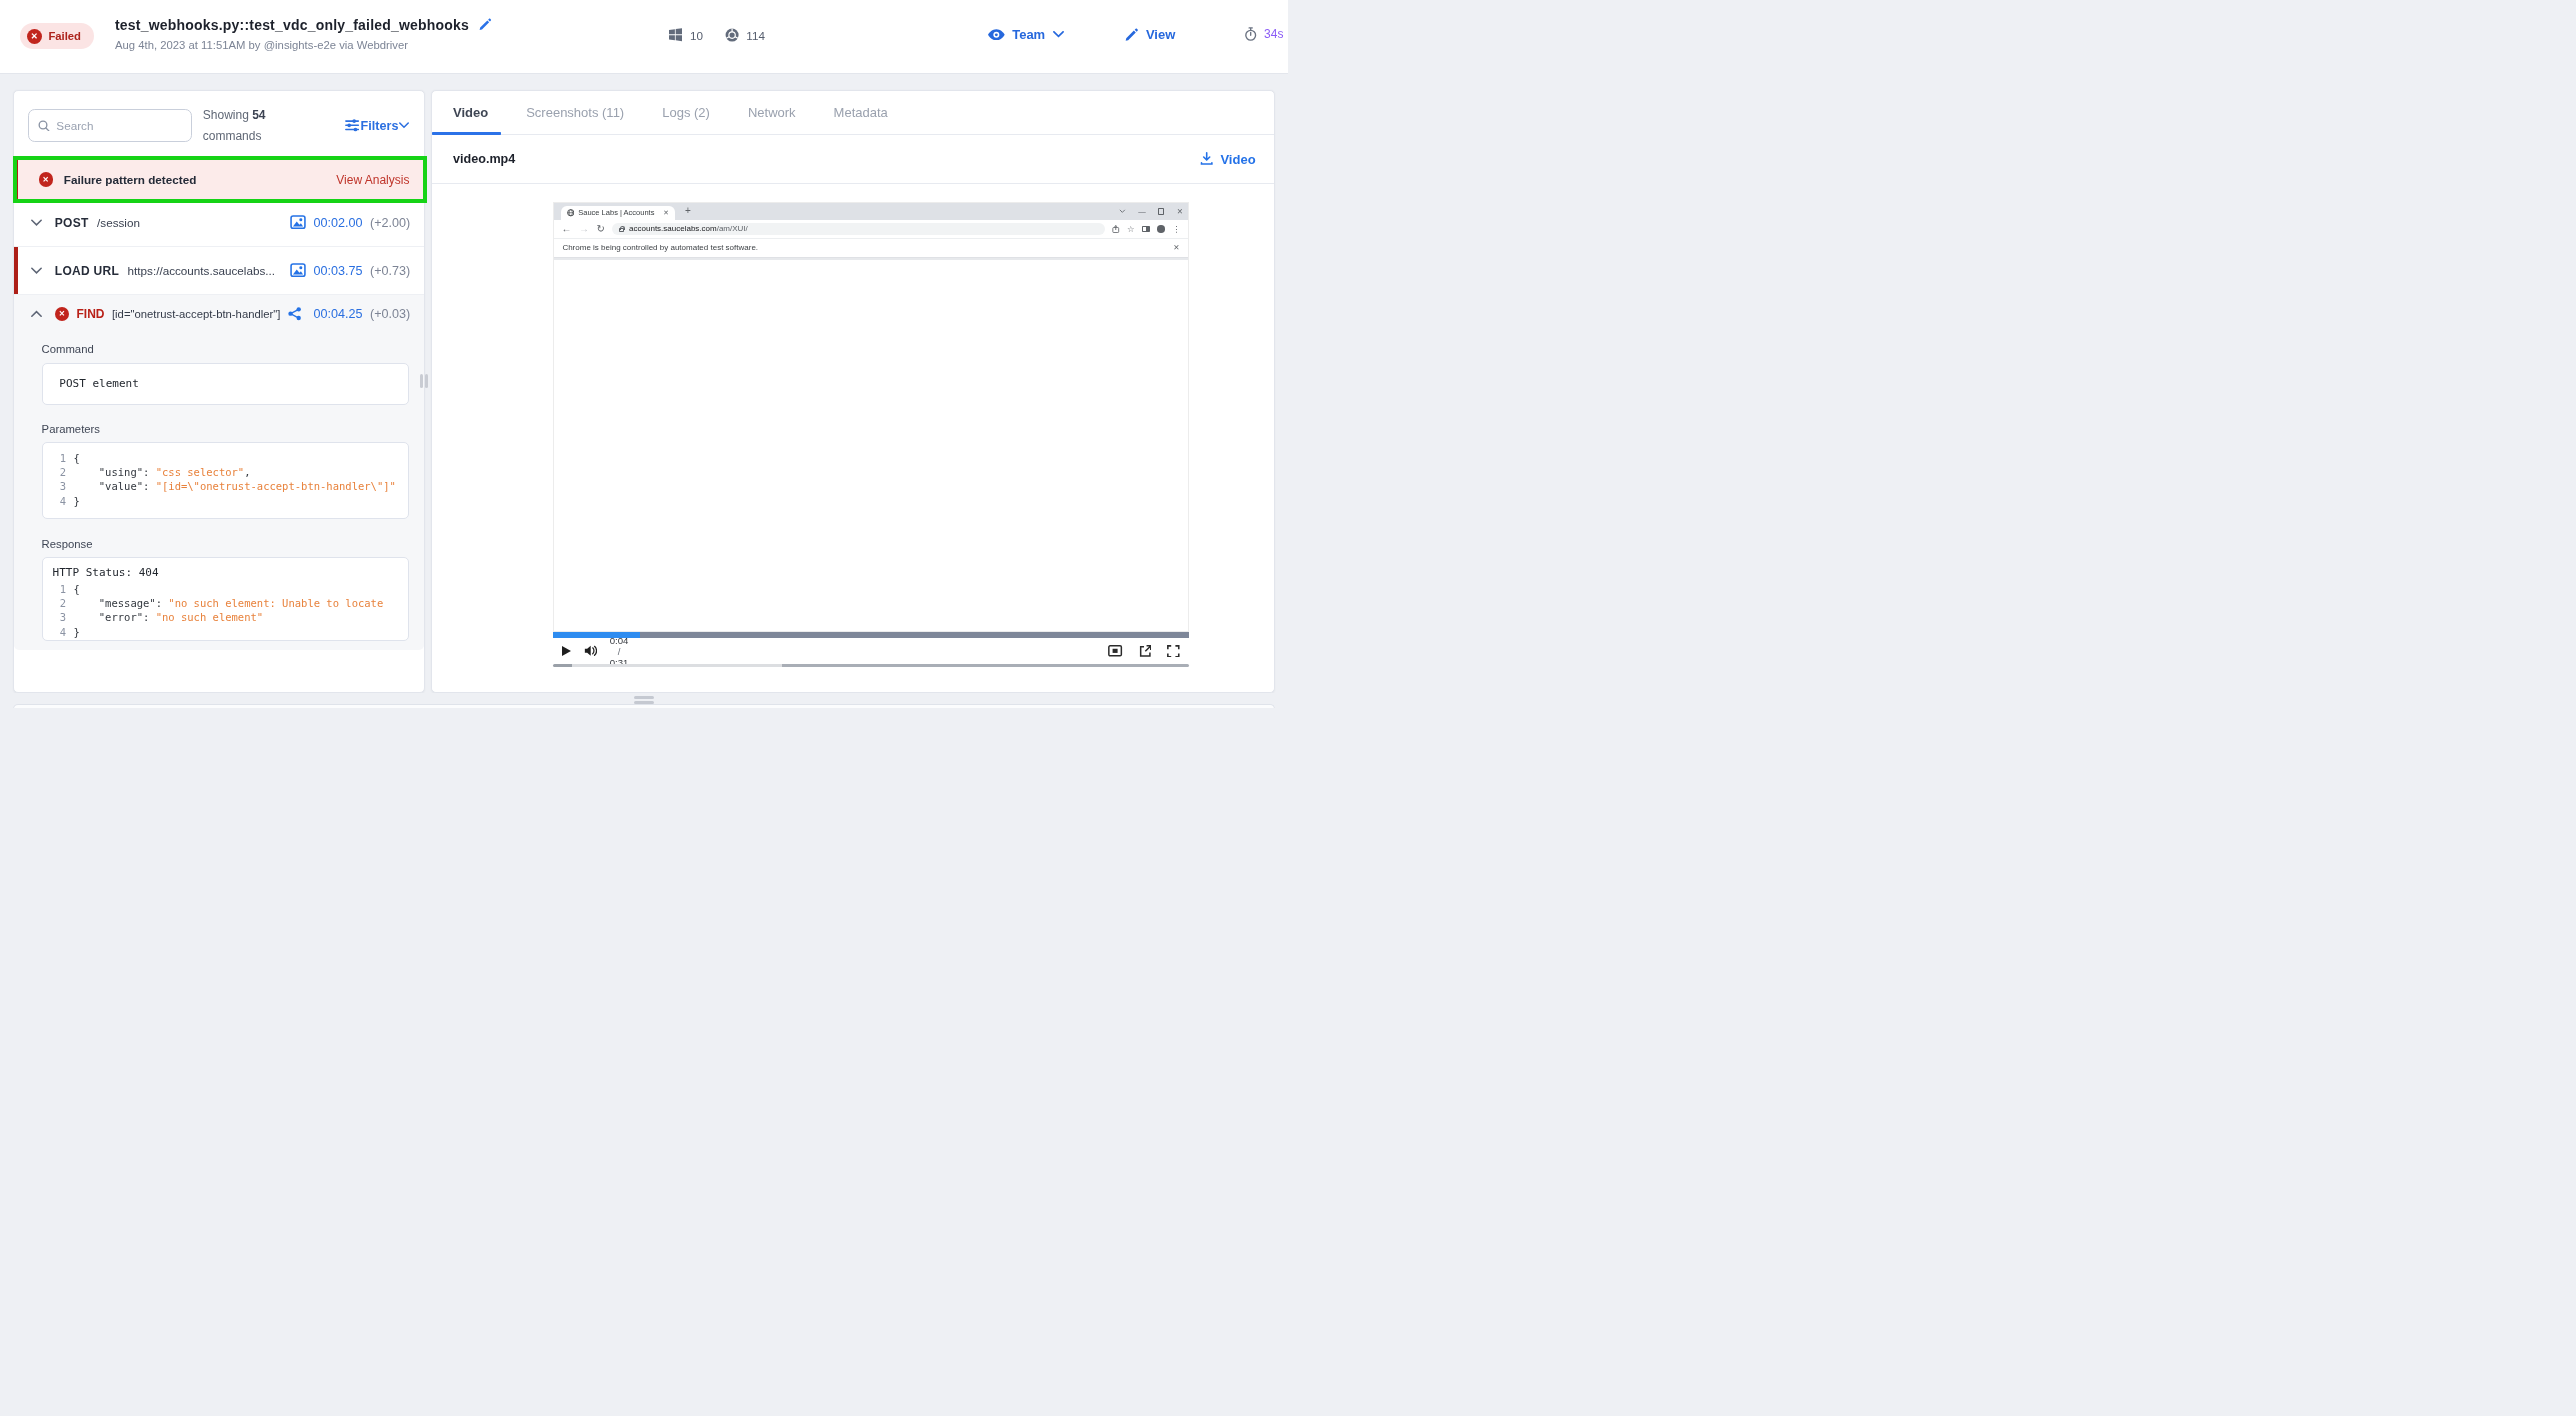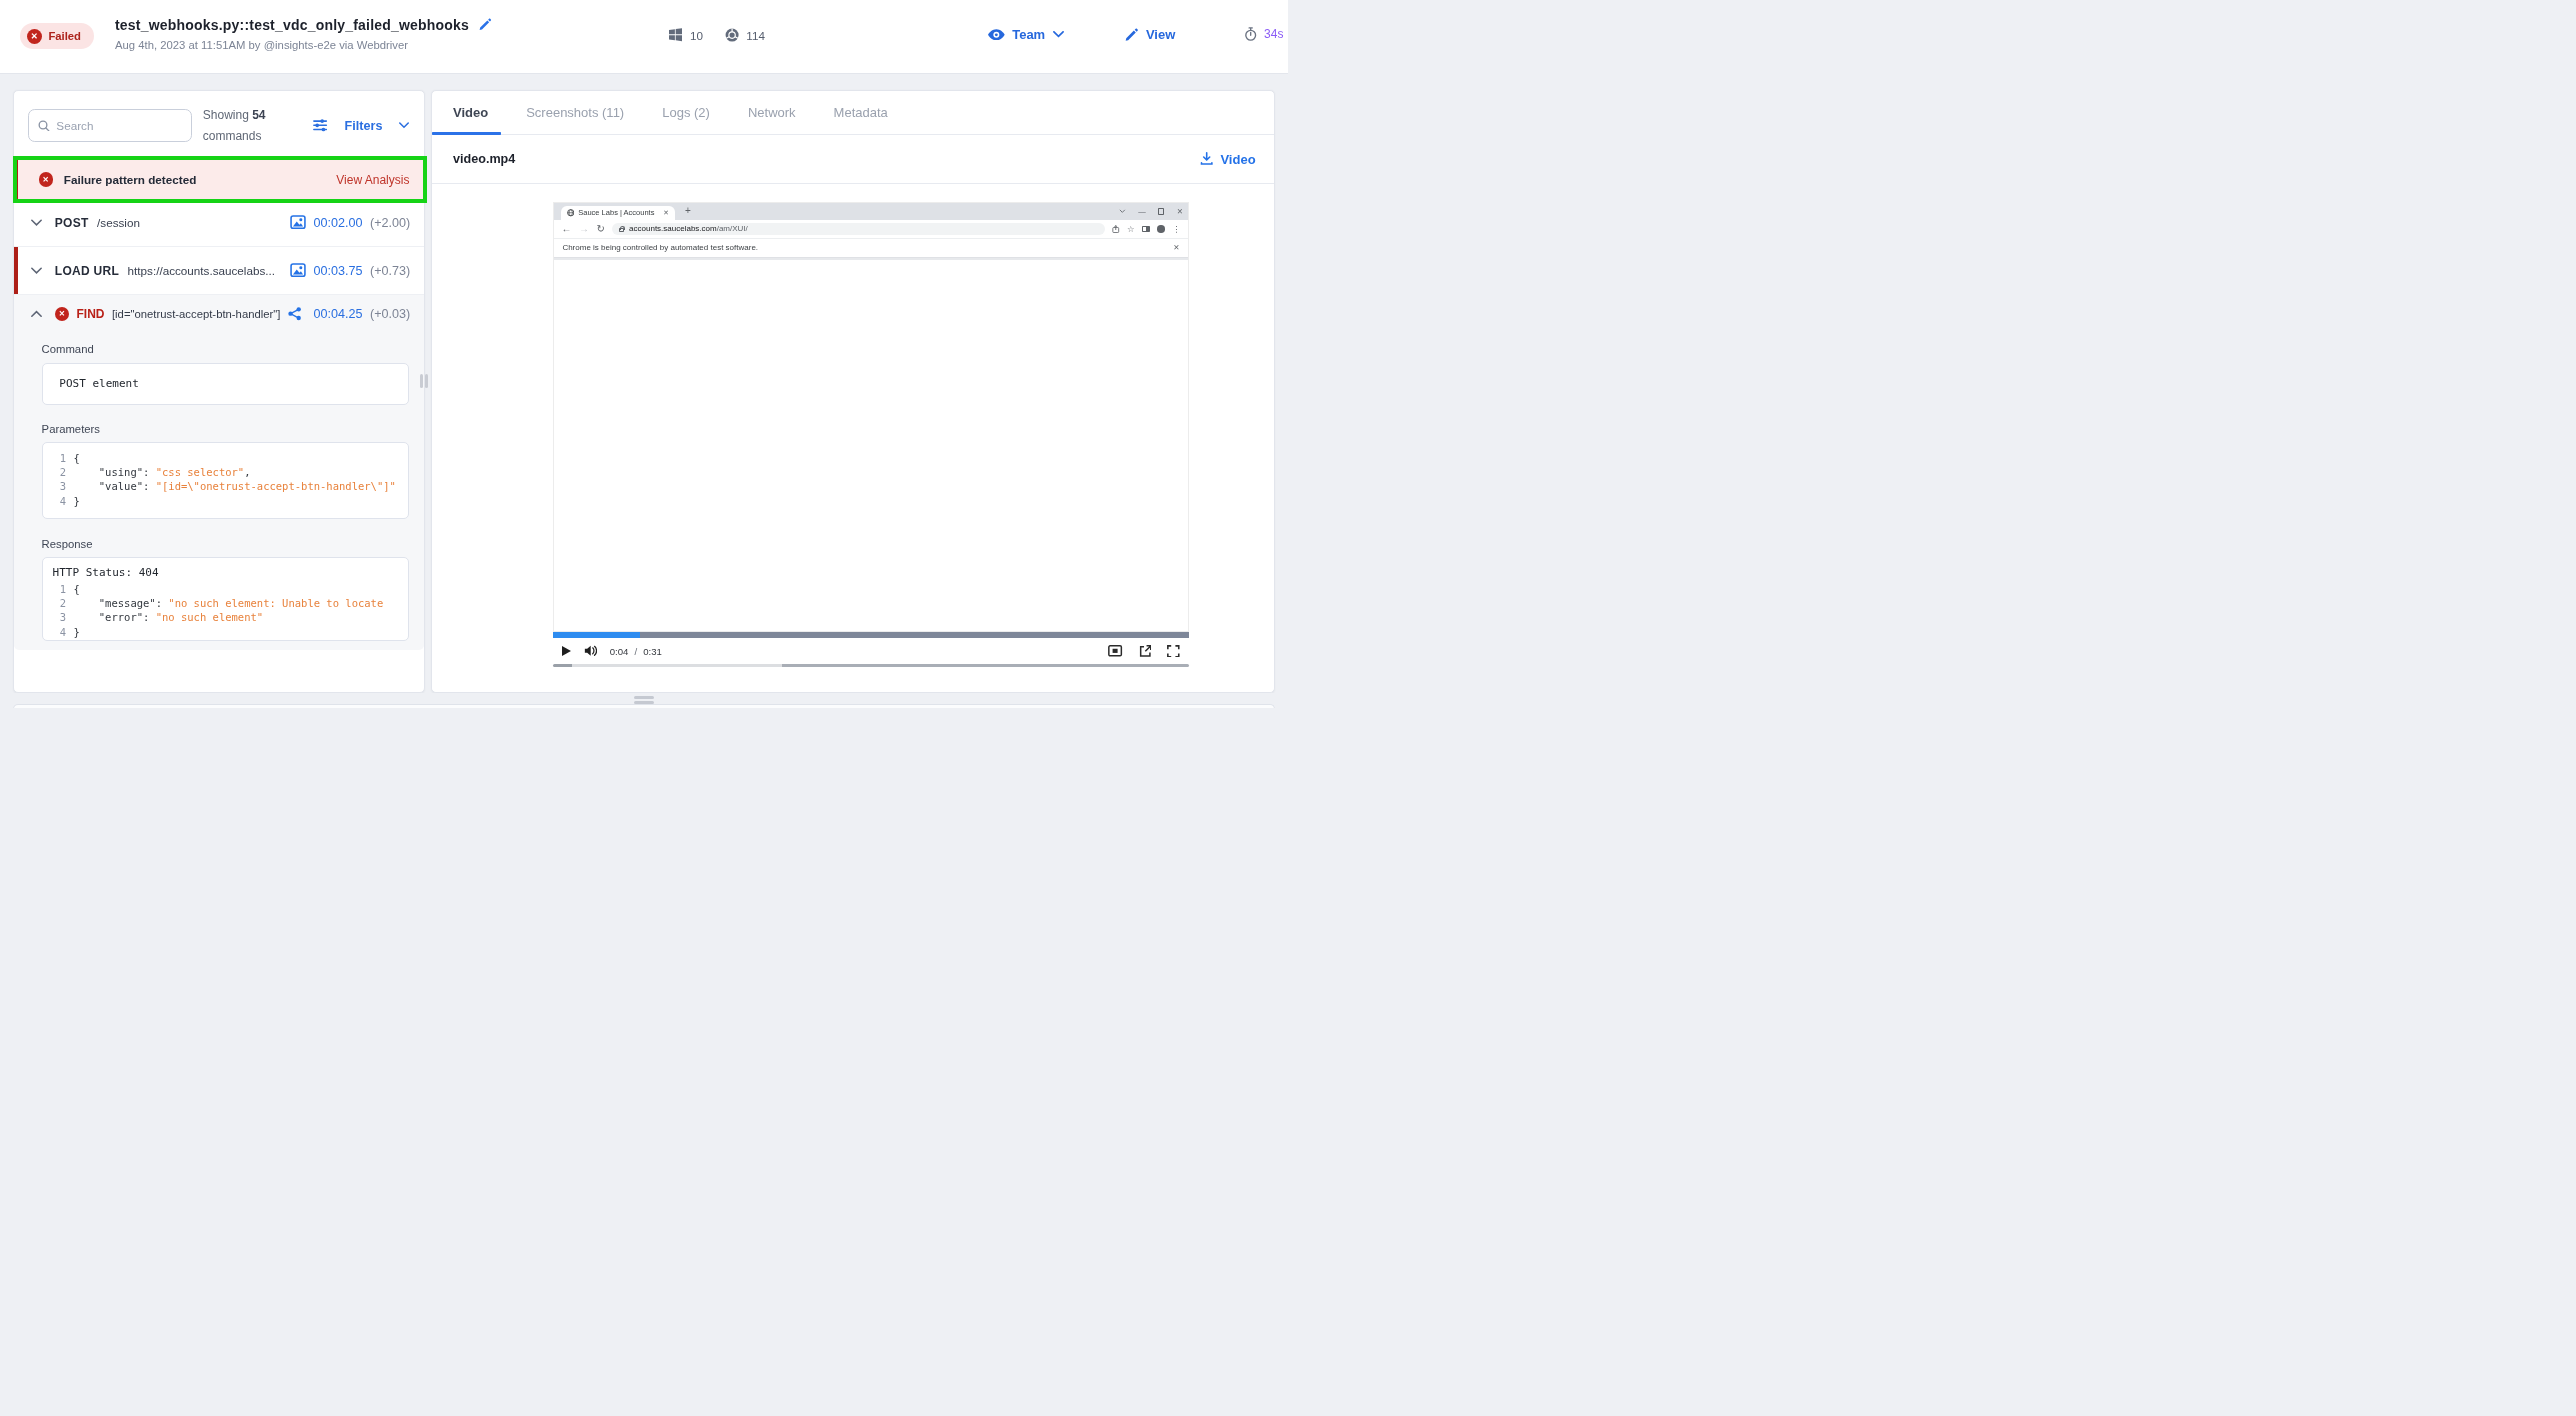--- a/index.html
+++ b/index.html
@@ -34,21 +34,21 @@
   .cmd-tabrow { height:44px; border-bottom:0.8px solid #e7eaf0; position:relative; flex:none; }
   .cmd-tab { position:absolute; left:22px; top:14.2px; font-size:12.6px; font-weight:bold; color:#40485a; }
   .tab-underline { position:absolute; left:0; bottom:-1.7px; height:2.5px; background:#2b72e8; border-radius:0.8px; }
   .cmd-tabrow .tab-underline { width:112px; }
   .search-row { height:69px; display:flex; align-items:center; padding:0 14.2px; gap:11px; flex:none; }
   .search-box { width:164px; height:33px; border:0.8px solid #c9cfdb; border-radius:6.7px; display:flex; align-items:center; padding:0 9.2px; gap:6.7px; background:#fff; }
   .search-box input { border:none; outline:none; width:100%; font-size:11.7px; font-family:"Liberation Sans",sans-serif; color:#444; }
   .search-box input::placeholder { color:#9aa2b1; }
   .showing { font-size:12px; color:#5f6775; width:77px; line-height:1.75; }
   .showing b { color:#3c4352; }
-  .filters-btn { margin-left:auto; display:flex; align-items:center; gap:17px; color:#2b6fe0; font-weight:bold; font-size:12.6px; cursor:pointer; }
+  .filters-btn { margin-left:auto; display:flex; align-items:center; gap:1px; color:#2b6fe0; font-weight:bold; font-size:12.6px; cursor:pointer; }
   
   .banner-wrap { position:relative; height:39px; flex:none; }
   .banner { position:absolute; inset:0; background:#fcebea; display:flex; align-items:center; padding:0 14.2px 0 25px; }
   .banner .stripe { position:absolute; left:0; top:0; bottom:0; width:4.2px; background:#ad1f17; }
   .banner-text { font-size:11.7px; font-weight:bold; color:#252b38; margin-left:11px; }
   .banner-action { margin-left:auto; color:#bf342a; font-size:12px; cursor:pointer; }
   .green-outline { position:absolute; left:-0.8px; right:-3.3px; top:-4.2px; bottom:-4.2px; border:4.2px solid #16d316; pointer-events:none; z-index:6; }
   
   .cmd-row { height:48px; display:flex; align-items:center; padding:0 13.4px 0 17.6px; border-bottom:0.8px solid #eef0f4; position:relative; background:#fff; flex:none; cursor:pointer; }
   .cmd-row.red::before { content:""; position:absolute; left:0; top:0; bottom:0; width:4.2px; background:#ad1f17; }
@@ -110,21 +110,21 @@
   .sidebar-ic::after { content:""; position:absolute; right:0; top:0; bottom:0; width:2.5px; background:#5f6368; }
   .avatar-ic { width:7.5px; height:7.5px; border-radius:50%; background:#5f6368; }
   .infobar { height:19px; background:#fff; border-bottom:0.8px solid #dfe1e5; display:flex; align-items:center; padding:0 8.4px; font-size:8px; color:#3f4347; }
   .infobar .iclose { margin-left:auto; font-size:7.5px; color:#5f6368; }
   .page-divider { height:2.5px; background:#e7e9ec; }
   
   .progress { position:absolute; left:121px; width:636px; top:448px; height:5.9px; background:#7e8799; }
   .progress-fill { height:100%; width:13.7%; background:#2e8cf0; }
   .controls { position:absolute; left:121px; width:636px; top:454px; height:26px; background:#fff; display:flex; align-items:center; padding:0 9.2px; gap:12.6px; }
   .play-tri { width:0; height:0; border-left:9.2px solid #1f1f1f; border-top:5.9px solid transparent; border-bottom:5.9px solid transparent; cursor:pointer; }
-  .time-display { display:flex; gap:6px; font-size:9.6px; color:#36393f; align-items:center; }
+  .time-display { display:flex; gap:0; font-size:9.6px; color:#36393f; align-items:center;flex-direction:column; }
   .time-sep { color:#6a6f78; }
   .ctrl-right { margin-left:auto; display:flex; align-items:center; gap:16px; }
   .video-scroll { position:absolute; left:121px; width:636px; top:480px; height:2.5px; background:linear-gradient(to right,#9aa0a8 0%,#9aa0a8 3%,#dcdee1 3%,#dcdee1 36%,#a9aeb6 36%,#a9aeb6 100%); border-radius:1.7px; }
   
   .bottom-bar { position:absolute; left:0; right:0; top:693px; height:15px; background:#eef0f4; }
   .drag-handle { position:absolute; left:634px; top:3.3px; display:flex; flex-direction:column; gap:2.5px; cursor:row-resize; }
   .drag-handle i { width:20px; height:2.5px; background:#c5c9d1; border-radius:1.7px; }
   .bottom-panel-edge { position:absolute; left:12.6px; right:12.6px; top:704px; height:5px; background:#fbfcfd; border:0.8px solid #dfe3ea; border-bottom:none; border-radius:5.9px 5.9px 0 0; }
   svg { display:block; }
 </style>

